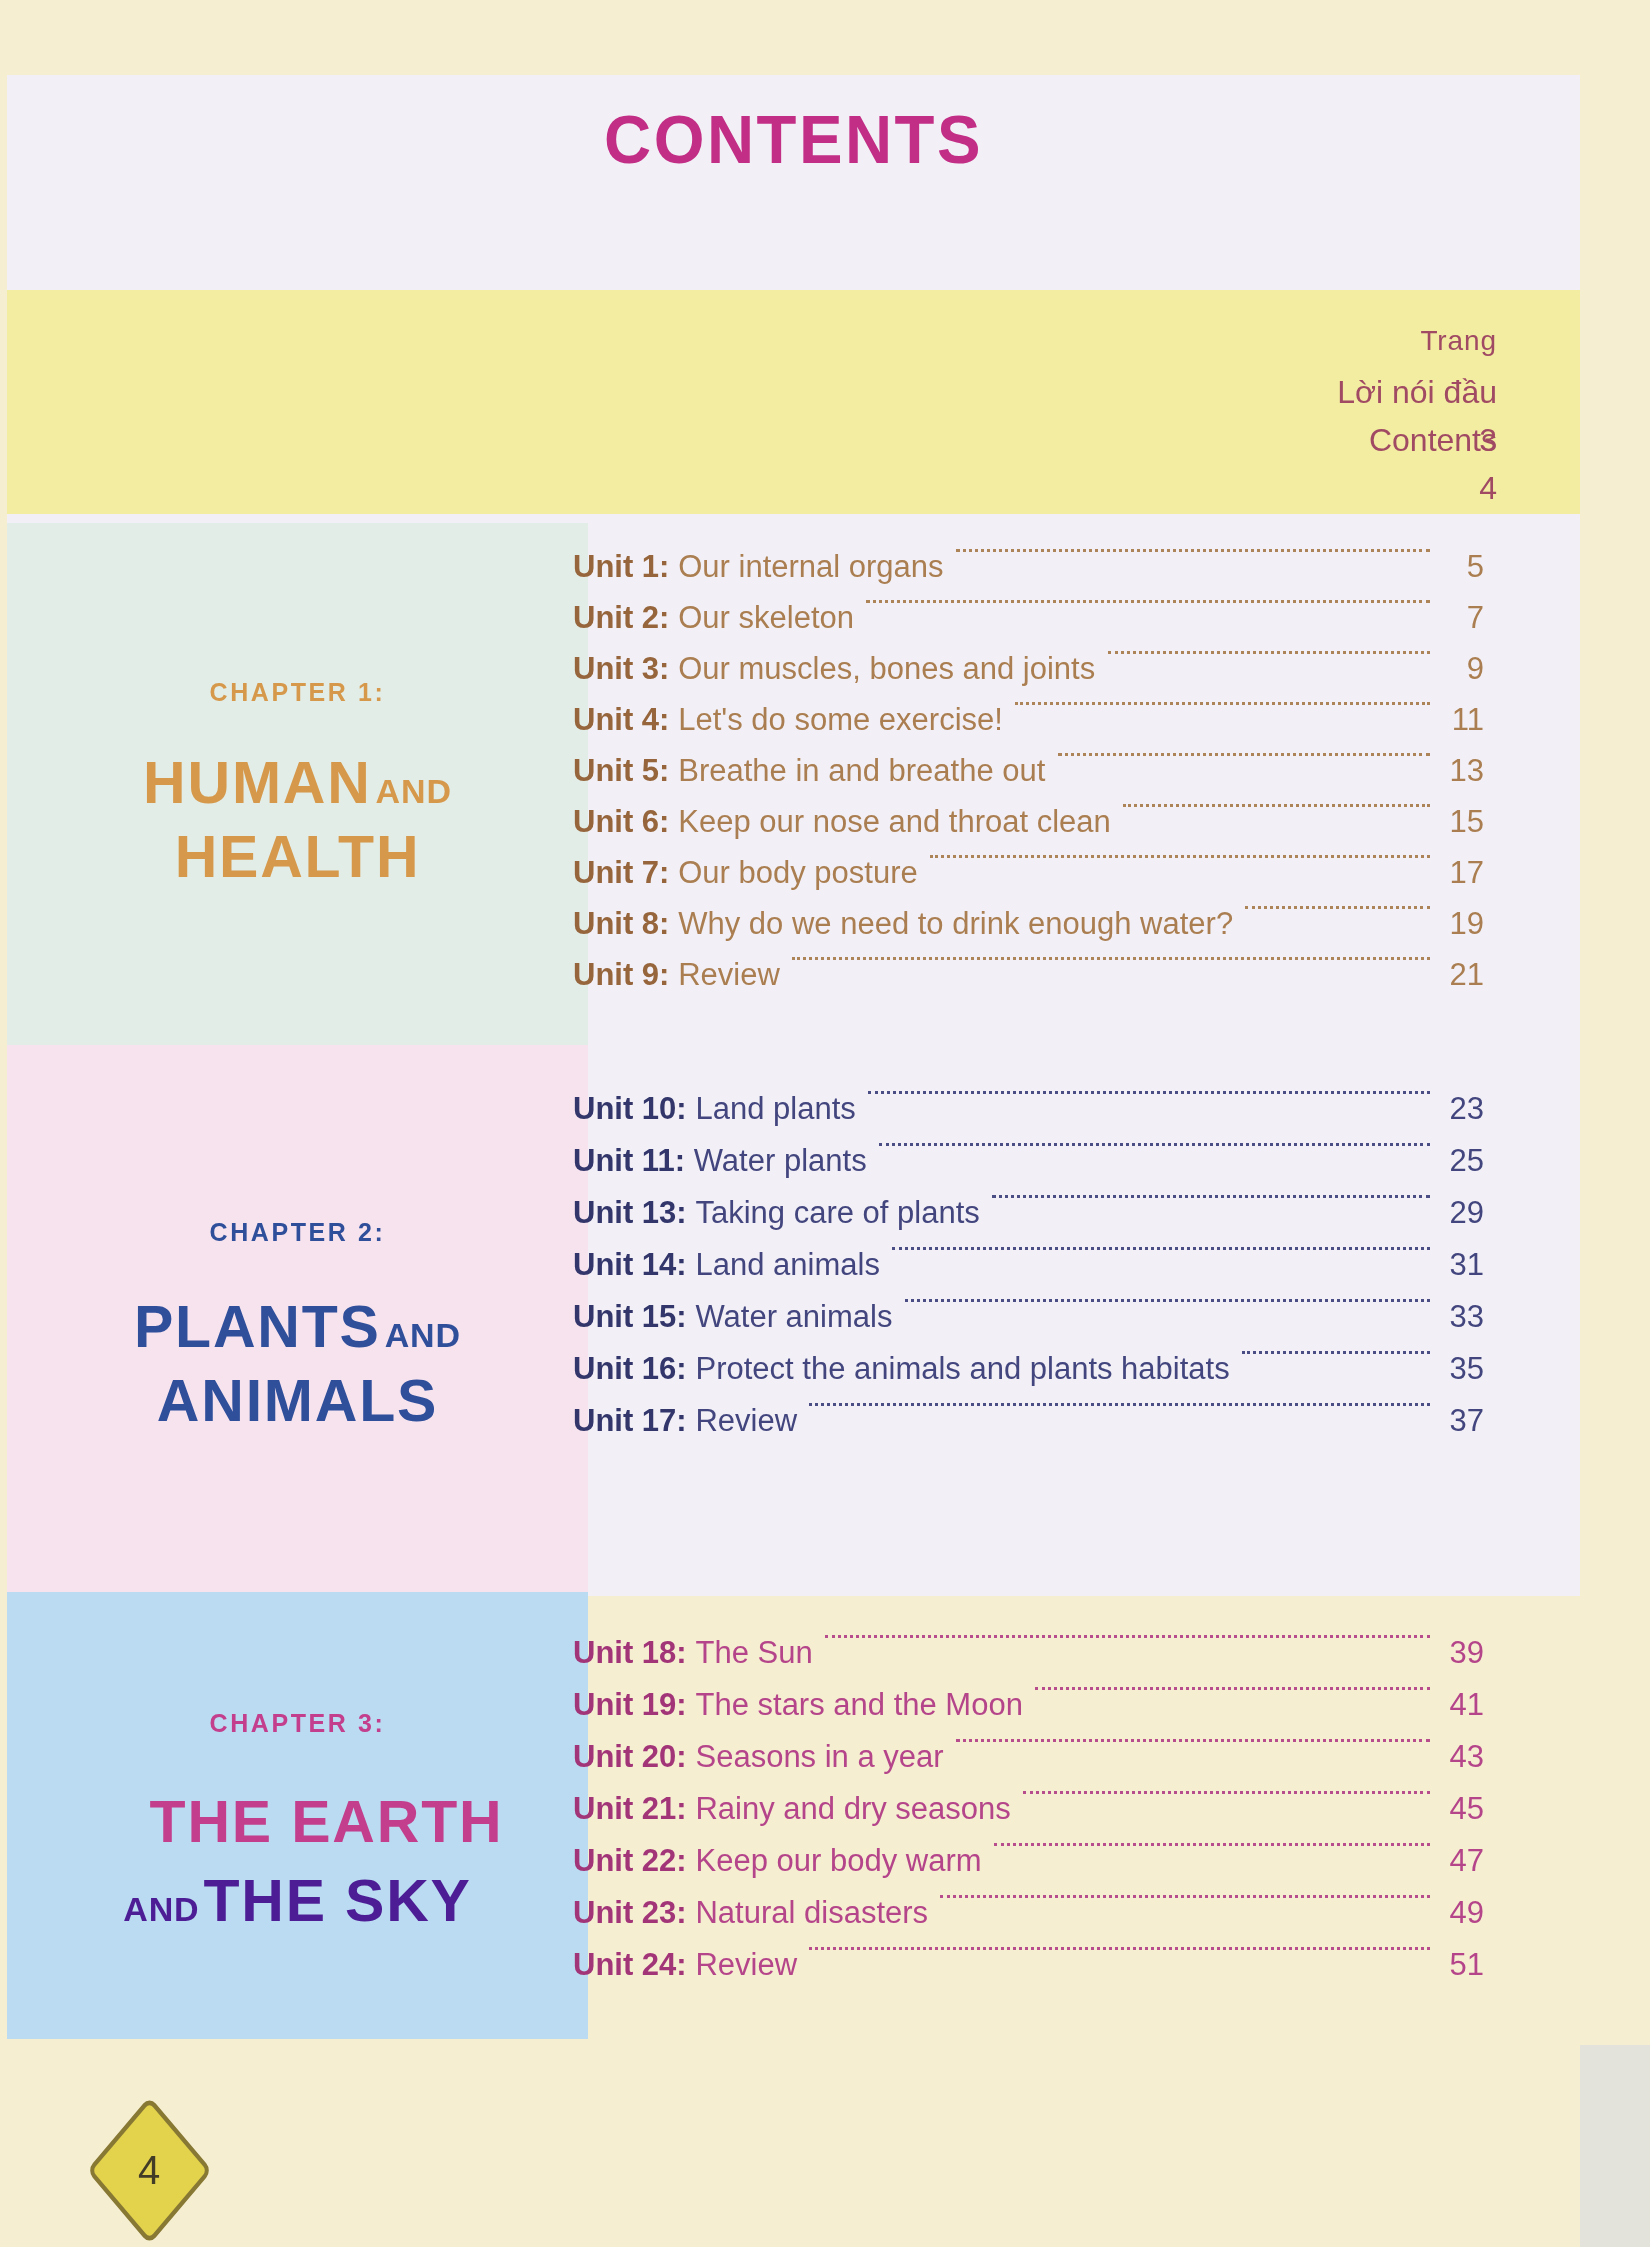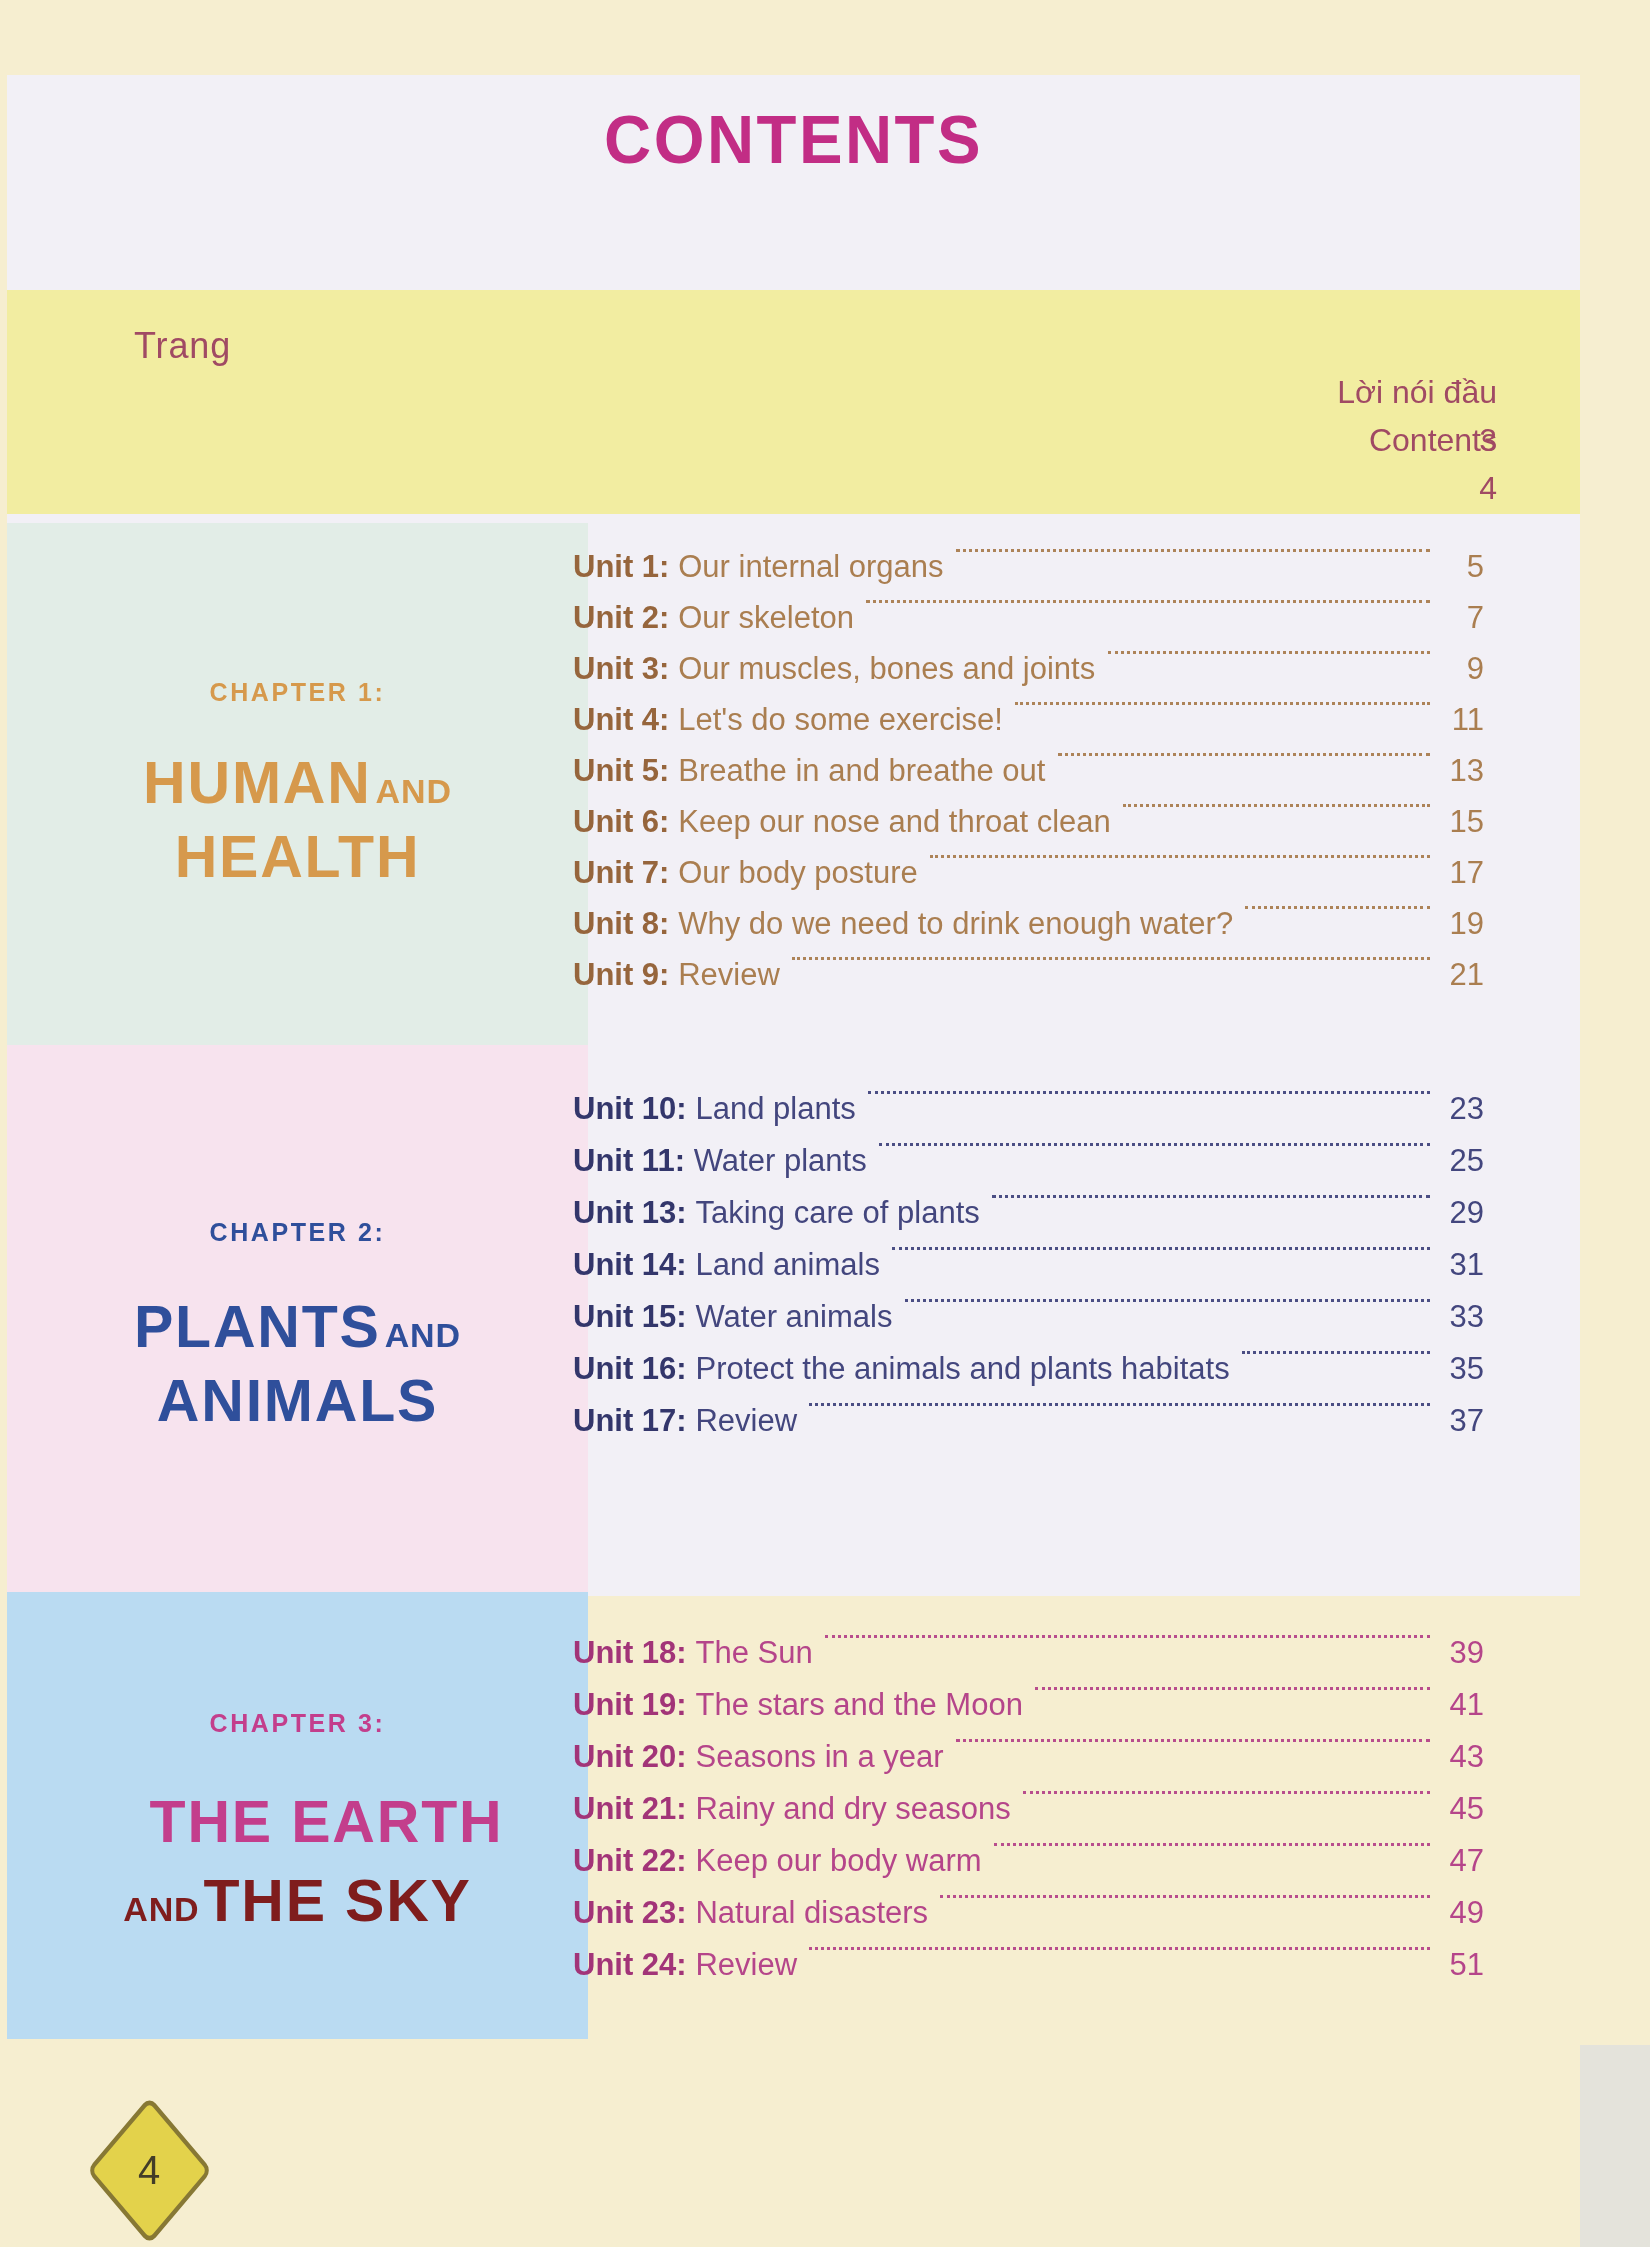--- a/index.html
+++ b/index.html
@@ -20,21 +20,21 @@
     position:absolute;top:24.6px;left:0;width:100%;
     text-align:center;font-size:68px;font-weight:bold;letter-spacing:2.6px;
     color:#c22d85;transform:scaleX(.96);
   }
   
   .banner{
     position:absolute;left:0;top:215px;width:100%;height:224px;
     background:#f2eda1;color:#a04a64;box-sizing:border-box;
     padding:35px 83px 0 127px;
   }
-  .banner .trang{ font-size:36px;letter-spacing:0.9px;height:49px;}
+  .banner .trang{ text-align:right;font-size:28px;letter-spacing:0.9px;height:49px;}
   .banner-row{ display:flex;align-items:flex-end;height:48px;font-size:32px;flex-direction:column;}
   .banner-row .lbl{ line-height:37px;white-space:nowrap;}
   .banner-row .dots{ flex:1;border-bottom:3.5px dotted #a04a64;margin:0 7px 8px 12.3px;}
   .banner-row .pg{ line-height:37px;width:40px;text-align:right;}
   
   .panel{ position:absolute;left:0;width:581px;}
   .panel.mint{ top:448px;height:522px;background:#e2ede7;}
   .panel.pink{ top:970px;height:547px;background:#f7e3ee;}
   .panel.blue{ top:1517px;height:447px;background:#badbf2;}
   
@@ -43,21 +43,21 @@
   .chap .big{ font-size:59px;letter-spacing:1.8px;}
   .chap .small{ font-size:34px;letter-spacing:0.9px;}
   .ch1-label{ top:603px;color:#d6994c;}
   .ch1-line1{ top:674px;color:#d6994c;}
   .ch1-line2{ top:748px;color:#d6994c;}
   .ch2-label{ top:1143px;color:#2f4f9b;}
   .ch2-line1{ top:1218px;color:#2f4f9b;}
   .ch2-line2{ top:1292px;color:#2f4f9b;}
   .ch3-label{ top:1634px;color:#c33e8c;}
   .ch3-line1{ top:1713px;color:#c33e8c;padding-left:29px;}
-  .ch3-line2{ top:1792px;color:#7f1d1d;}
+  .ch3-line2{ top:1792px;color:#4c1d95;}
   
   .units{ position:absolute;left:566px;width:911px;}
   .units.ch1{ top:474px;--bold:#96653c;--text:#aa7e50;}
   .units.ch2{ top:1016px;--bold:#33366b;--text:#43467e;}
   .units.ch3{ top:1560px;--bold:#a23478;--text:#b5458a;}
   .unit-row{ display:flex;align-items:flex-start;height:51px;font-size:31px;color:var(--text);}
   .units.ch2 .unit-row,.units.ch3 .unit-row{ height:52px;}
   .unit-row .prefix{ font-weight:bold;color:var(--bold);line-height:36px;white-space:nowrap;}
   .unit-row .utitle{ line-height:36px;white-space:nowrap;margin-left:8.8px;}
   .unit-row .dots{ flex:1;border-bottom:3.5px dotted var(--text);margin:0 5.3px 8px 12.3px;opacity:.95;}

